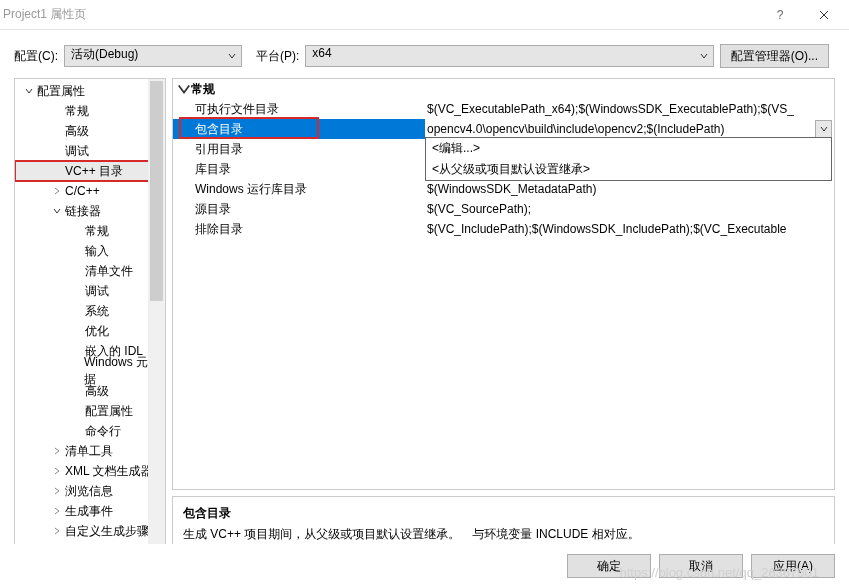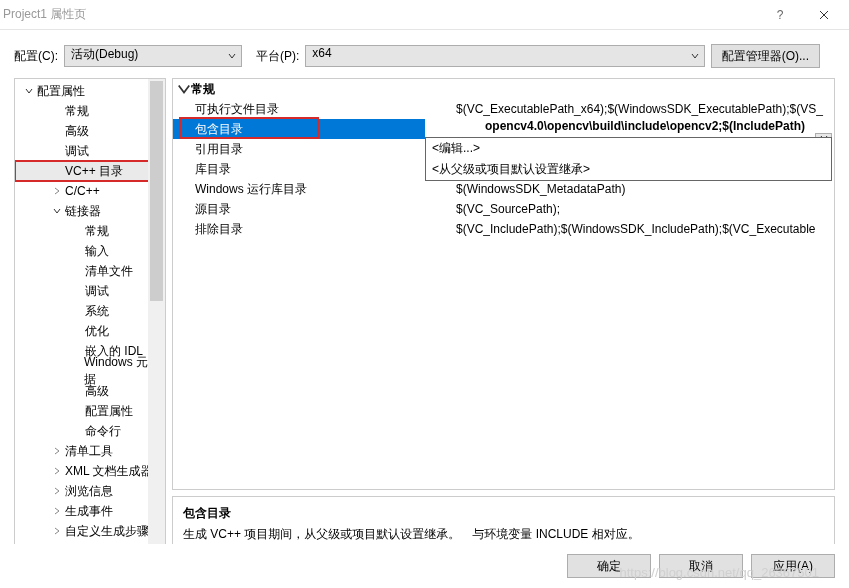--- a/index.html
+++ b/index.html
@@ -3,21 +3,21 @@
 <meta charset="utf-8">
 <style>
 * { box-sizing: border-box; margin: 0; padding: 0; font-family: "Microsoft YaHei", "Segoe UI", sans-serif; font-size: 12px; }
 body { background: #fff; width: 849px; height: 588px; overflow: hidden; position: relative; }
 
 .titlebar { height: 30px; display: flex; align-items: center; padding: 0 3px; background: #fff; border-bottom: 1px solid #e5e5e5; color: #999; }
 .titlebar .title { flex: 1; font-size: 12px; }
 .titlebar .tb-btn { width: 44px; height: 30px; display: flex; align-items: center; justify-content: center; color: #666; }
 .titlebar .tb-btn svg { width: 10px; height: 10px; }
 
-.toolbar { display: flex; align-items: center; gap: 6px; padding: 14px 29px 10px 14px; }
+.toolbar { display: flex; align-items: center; gap: 6px; padding: 14px 20px 10px 14px; }
 .toolbar label { color: #000; }
 .combo { position: relative; display: inline-flex; align-items: center; }
 .combo select, .combo .combo-input { height: 22px; border: 1px solid #adadad; background: #e5e5e5; padding: 0 20px 0 6px; appearance: none; min-width: 80px; }
 .combo .arrow { position: absolute; right: 6px; pointer-events: none; }
 .combo .arrow svg { width: 8px; height: 8px; }
 .cfg-btn { height: 24px; padding: 0 10px; border: 1px solid #adadad; background: #e1e1e1; }
 
 .main { display: flex; padding: 0 14px; gap: 6px; height: 478px; }
 
 .tree-wrap { width: 152px; border: 1px solid #ccc; position: relative; overflow: hidden; }
@@ -32,23 +32,23 @@
 .tree-item .exp svg { width: 8px; height: 8px; }
 .tree-item.selected { background: #eaeaea; }
 .hl-red { outline: 2px solid #d62a2a; outline-offset: -1px; }
 
 .right { flex: 1; display: flex; flex-direction: column; gap: 6px; }
 .prop-grid { flex: 1; border: 1px solid #ccc; position: relative; overflow: hidden; }
 .grid-header { display: flex; align-items: center; height: 20px; padding-left: 4px; font-weight: bold; }
 .grid-header .exp { width: 14px; display: inline-flex; justify-content: center; }
 .grid-row { display: flex; height: 20px; align-items: stretch; }
 .grid-row .pname { width: 252px; padding-left: 22px; display: flex; align-items: center; }
-.grid-row .pval { flex: 1; display: flex; align-items: center; padding-left: 2px; white-space: nowrap; overflow: hidden; position: relative; margin-left: 29px; }
+.grid-row .pval { flex: 1; display: flex; align-items: center; padding-left: 2px; white-space: nowrap; overflow: hidden; position: relative; }
 .grid-row.selected .pname { background: #0078d7; color: #fff; }
-.grid-row.selected .pval { font-weight: bold; flex-direction: column; }
+.grid-row.selected .pval { font-weight: normal; }
 .grid-row .dropdown-btn { width: 17px; height: 18px; border: 1px solid #adadad; background: #e8e8e8; display: flex; align-items: center; justify-content: center; margin-left: auto; margin-right: 2px; }
 .grid-row .dropdown-btn svg { width: 8px; height: 8px; }
 
 .edit-dropdown { position: absolute; border: 1px solid #666; background: #fff; z-index: 10; }
 .edit-dropdown .ed-row { padding: 2px 6px; }
 
 .desc-panel { border: 1px solid #ccc; padding: 8px 10px; height: 60px; }
 .desc-panel .dp-title { font-weight: bold; margin-bottom: 4px; }
 
 .footer { position: absolute; bottom: 0; left: 0; right: 0; height: 44px; display: flex; align-items: center; justify-content: flex-end; gap: 8px; padding: 0 14px; background: #fff; }

